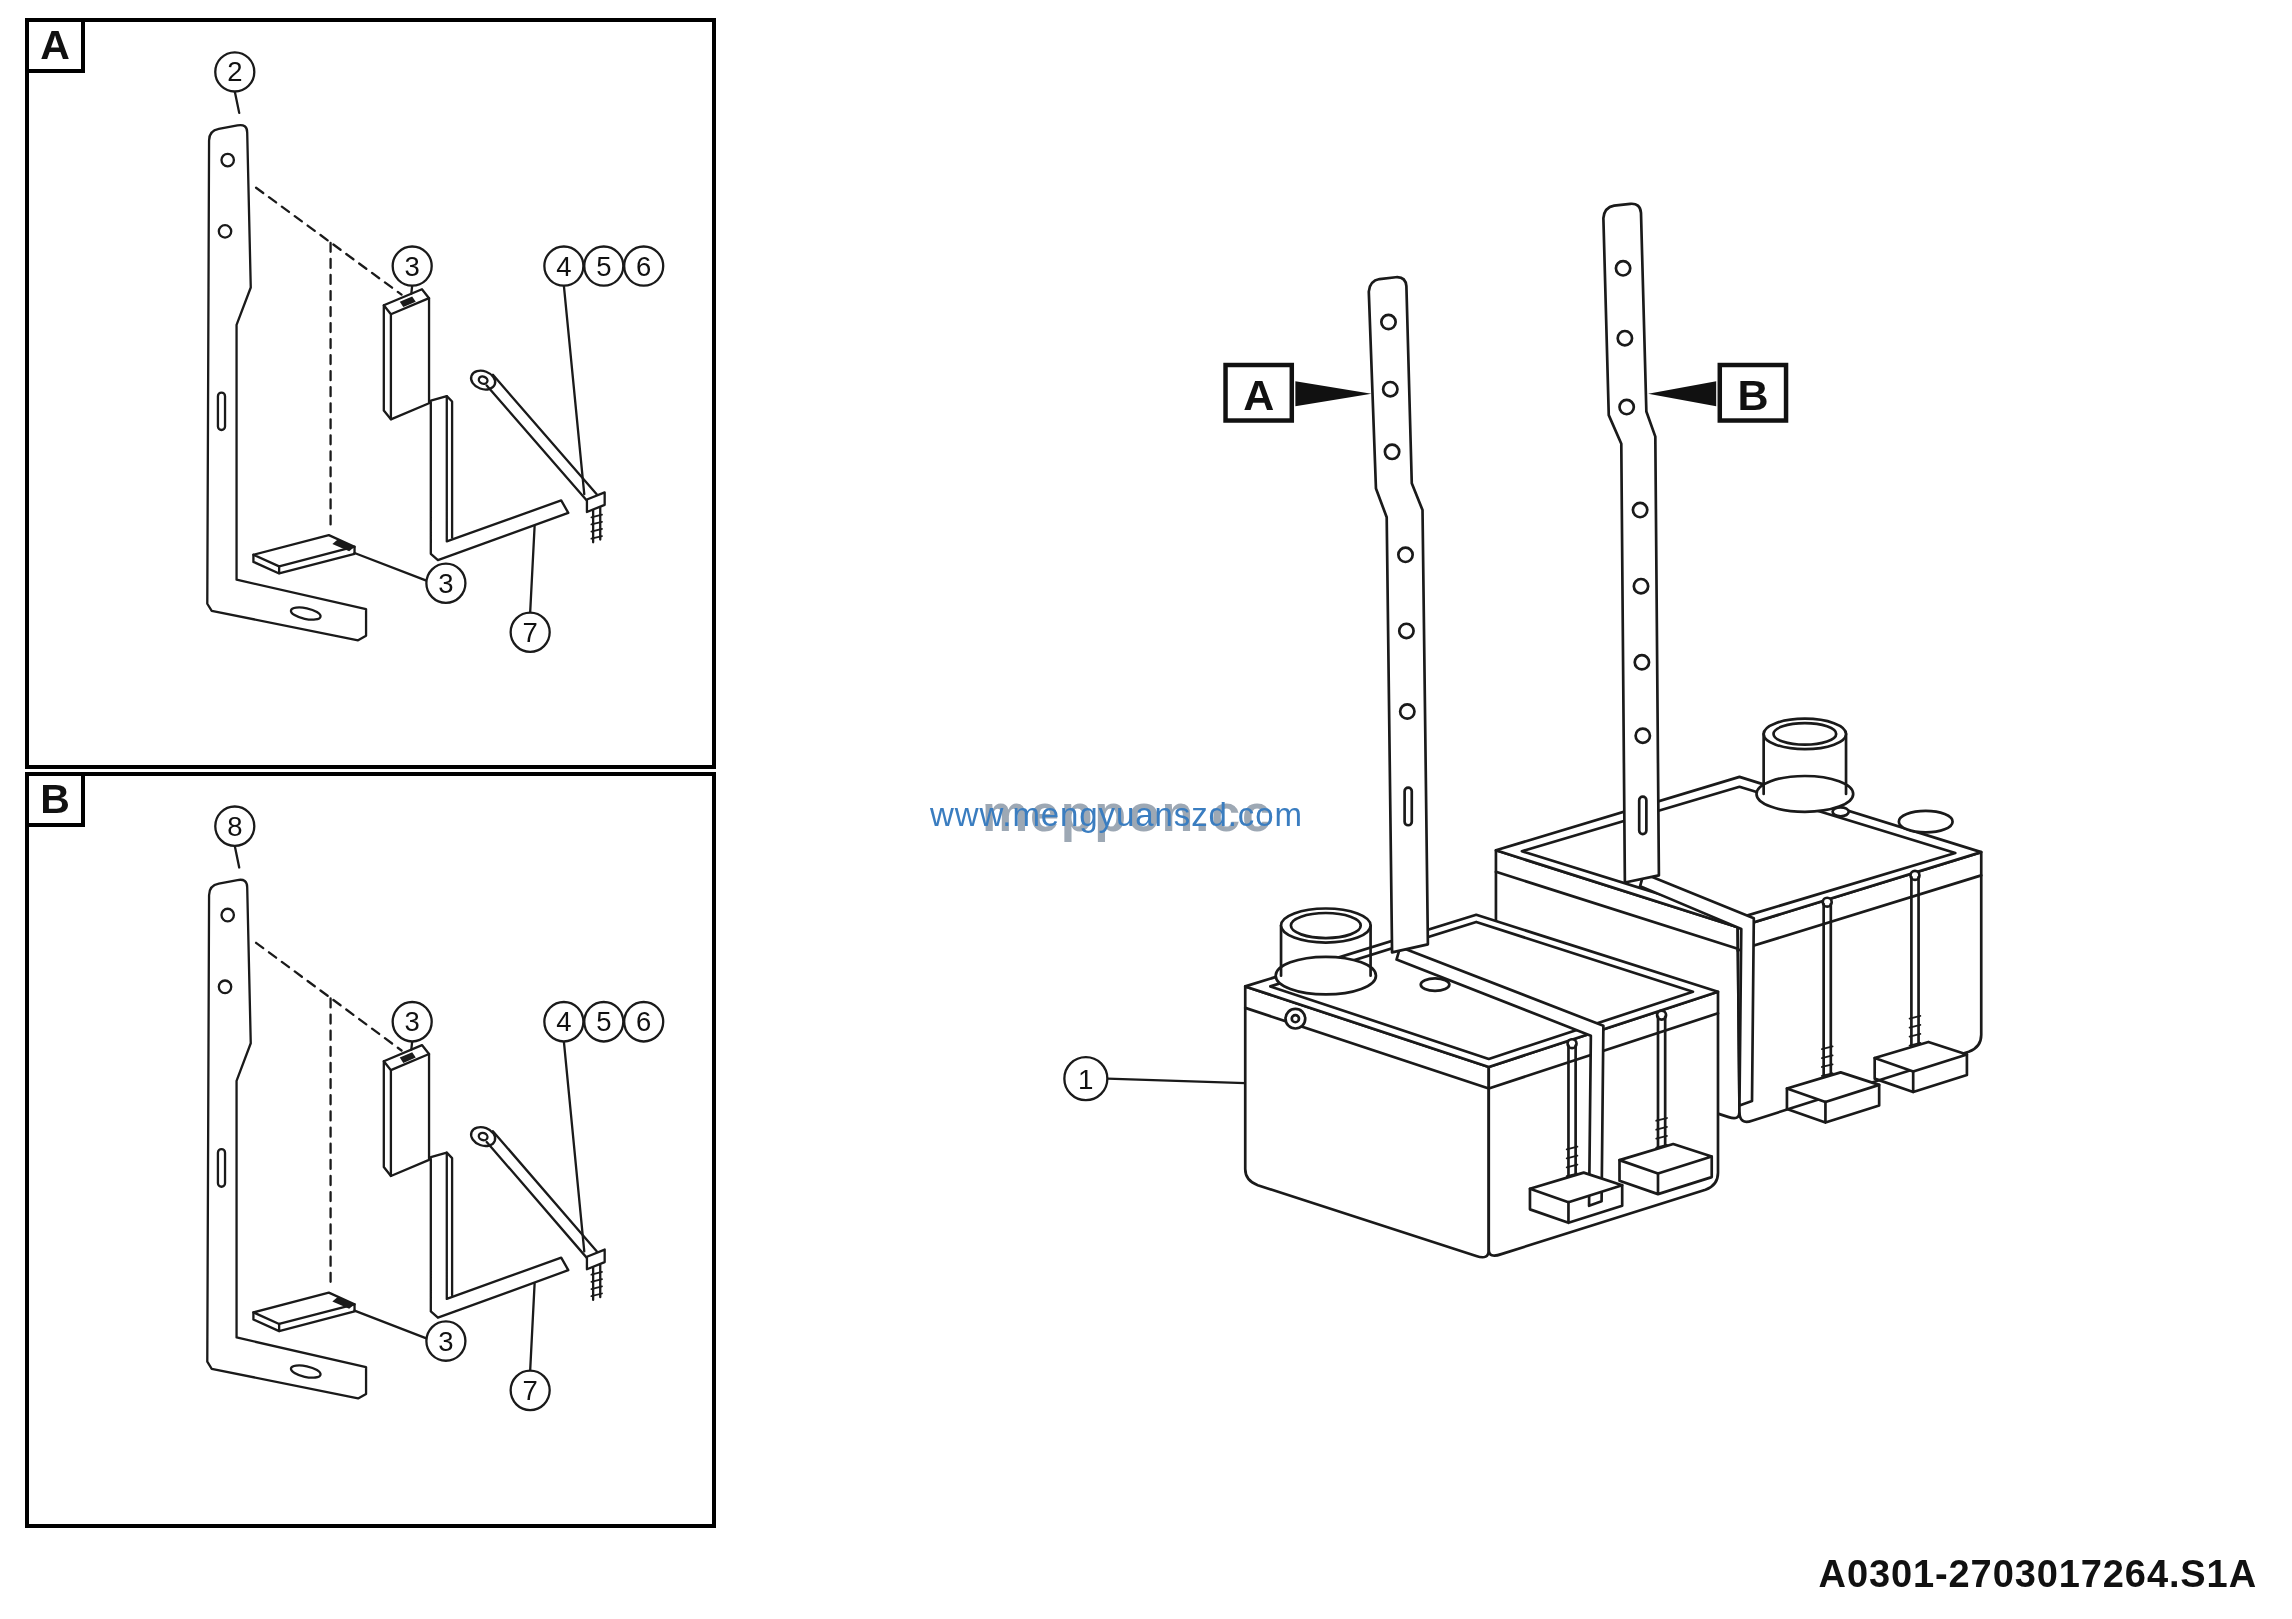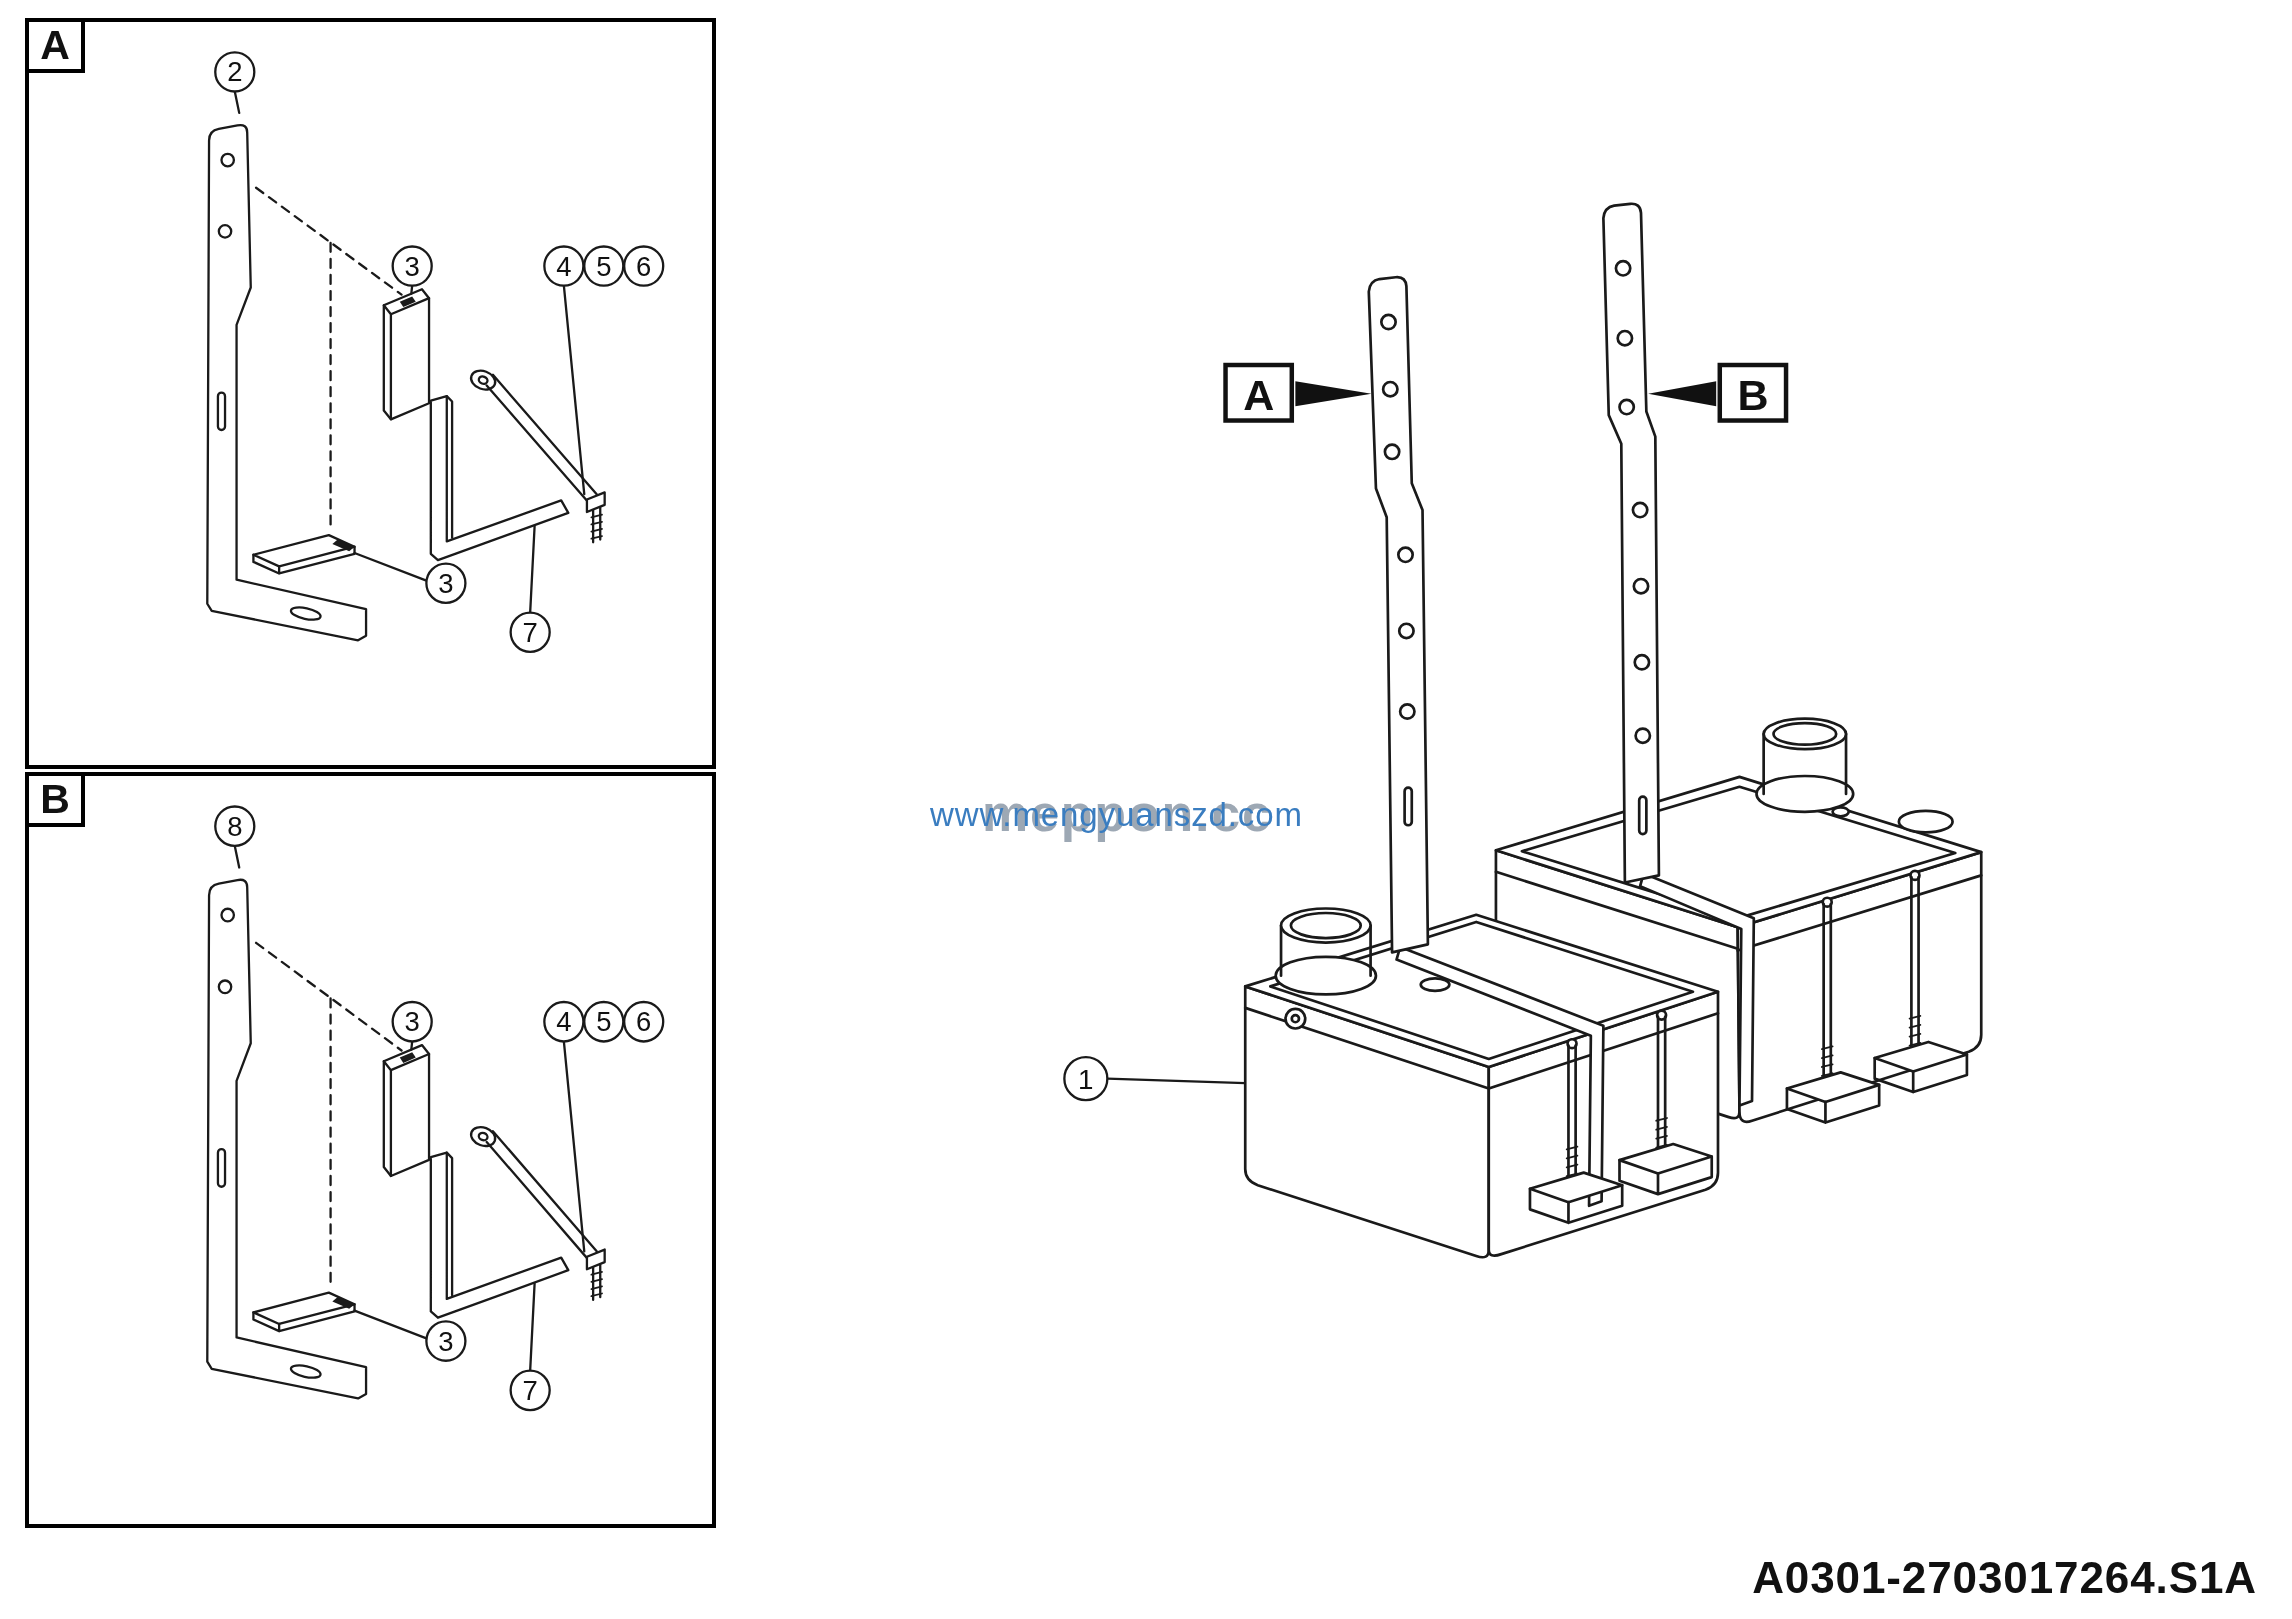--- a/index.html
+++ b/index.html
@@ -25,21 +25,21 @@
   .ref-letter{font-family:"Liberation Sans",sans-serif;font-size:48px;font-weight:700;fill:#111;
              text-anchor:middle;dominant-baseline:central;}
 
   
   .watermark{position:absolute;left:930px;top:783px;width:502px;height:86px;z-index:6;pointer-events:none;}
   .wm-brand{position:absolute;left:52px;top:0;font-size:52px;font-weight:700;color:#8d99a8;opacity:.85;letter-spacing:1.8px;white-space:nowrap;}
   .wm-url{position:absolute;left:0;top:13.4px;font-size:33px;color:#3a7dc0;letter-spacing:0.9px;white-space:nowrap;text-align:right;}
 
   
   .drawing-number{position:absolute;left:1415px;top:1553px;width:842px;text-align:right;
-             font-size:44px;font-weight:700;letter-spacing:0.9px;color:#111;}
+             font-size:38px;font-weight:700;letter-spacing:0.9px;color:#111;}
 </style>
 </head>
 <body>
 
 <div class="page">
 
   <svg width="0" height="0" style="position:absolute" aria-hidden="true">
     <defs>
       <g id="bracket-asm" fill="none" stroke="#1a1a1a" stroke-width="2.6" stroke-linejoin="round" stroke-linecap="round">
 

